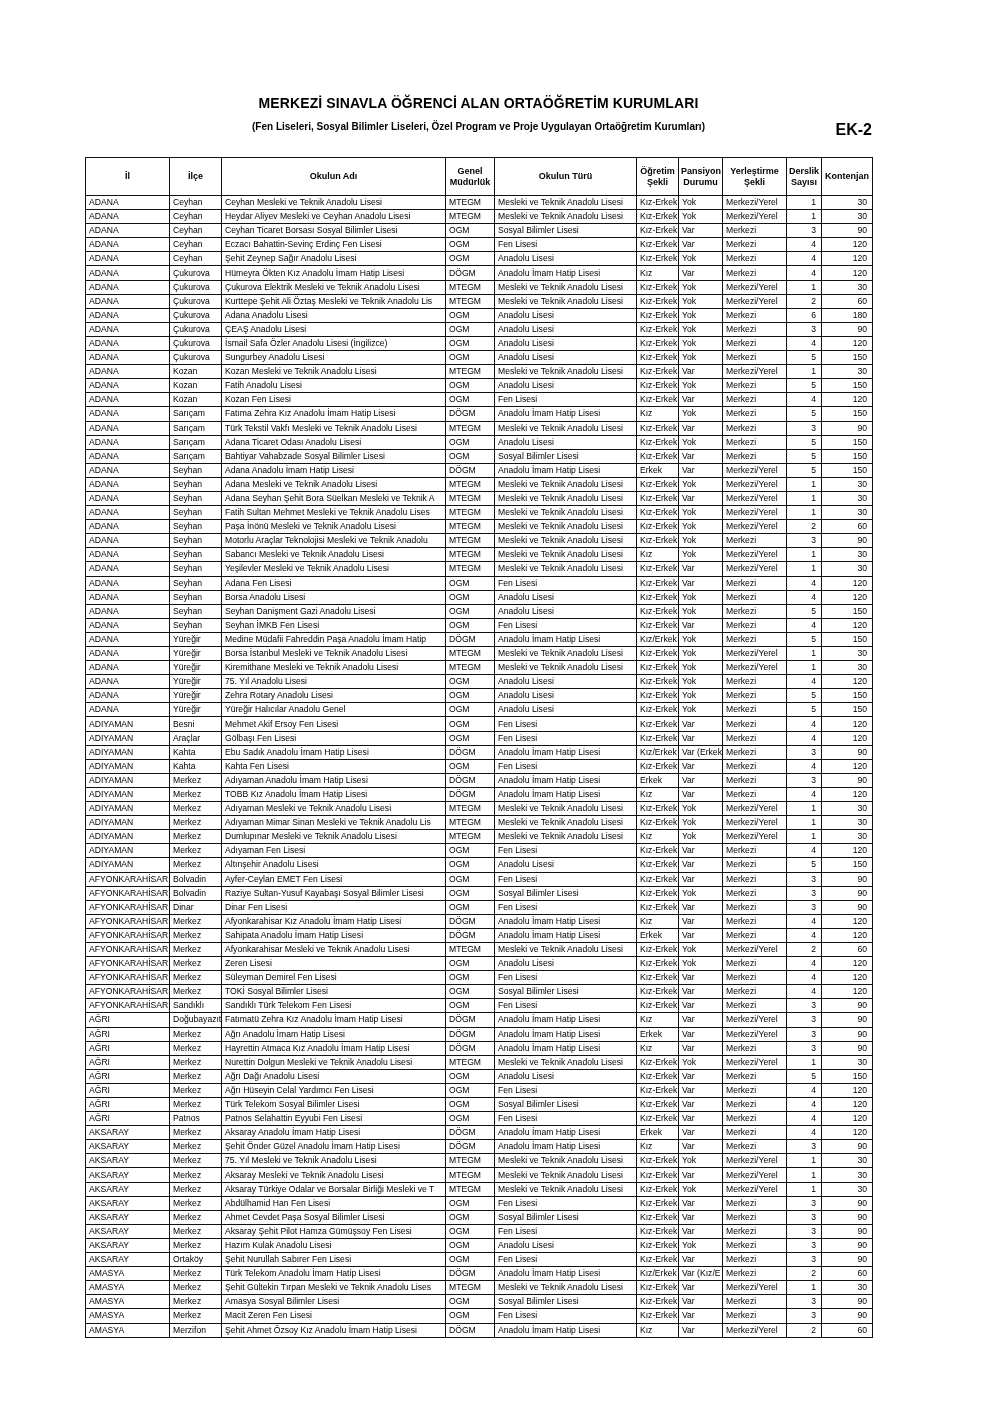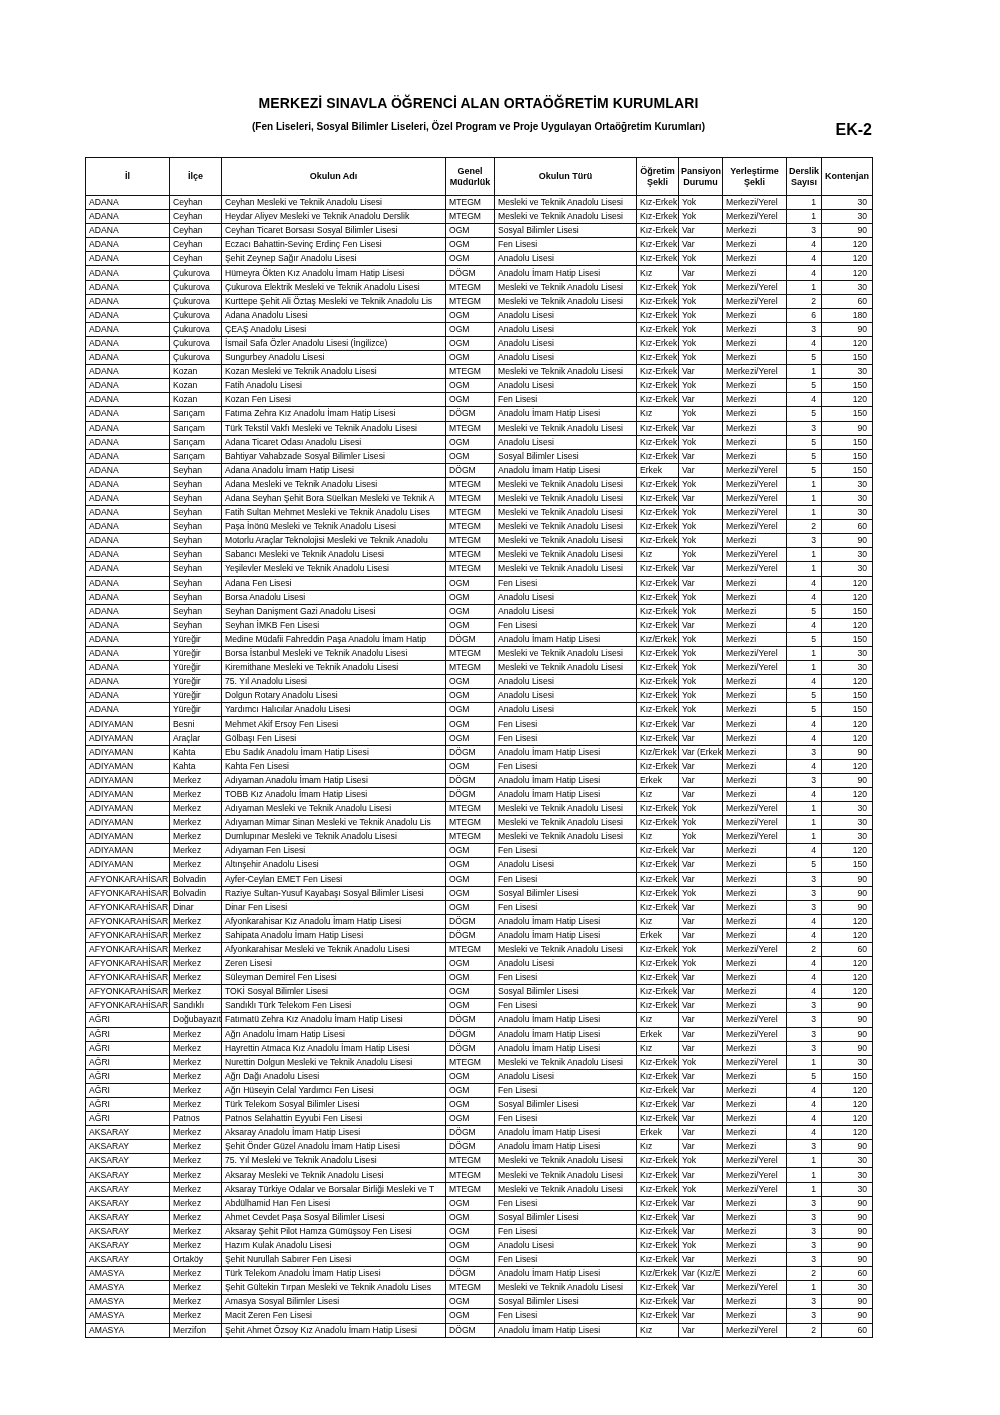--- a/index.html
+++ b/index.html
@@ -84,21 +84,21 @@
         <td>Mesleki ve Teknik Anadolu Lisesi</td>
         <td>Kız-Erkek</td>
         <td>Yok</td>
         <td>Merkezi/Yerel</td>
         <td class="num">1</td>
         <td class="num">30</td>
       </tr>
       <tr>
         <td>ADANA</td>
         <td>Ceyhan</td>
-        <td>Heydar Aliyev Mesleki ve Teknik Anadolu Derslik</td>
+        <td>Heydar Aliyev Mesleki ve Ceyhan Anadolu Lisesi</td>
         <td>MTEGM</td>
         <td>Mesleki ve Teknik Anadolu Lisesi</td>
         <td>Kız-Erkek</td>
         <td>Yok</td>
         <td>Merkezi/Yerel</td>
         <td class="num">1</td>
         <td class="num">30</td>
       </tr>
       <tr>
         <td>ADANA</td>
@@ -492,33 +492,33 @@
         <td>Anadolu Lisesi</td>
         <td>Kız-Erkek</td>
         <td>Yok</td>
         <td>Merkezi</td>
         <td class="num">4</td>
         <td class="num">120</td>
       </tr>
       <tr>
         <td>ADANA</td>
         <td>Yüreğir</td>
-        <td>Dolgun Rotary Anadolu Lisesi</td>
+        <td>Zehra Rotary Anadolu Lisesi</td>
         <td>OGM</td>
         <td>Anadolu Lisesi</td>
         <td>Kız-Erkek</td>
         <td>Yok</td>
         <td>Merkezi</td>
         <td class="num">5</td>
         <td class="num">150</td>
       </tr>
       <tr>
         <td>ADANA</td>
         <td>Yüreğir</td>
-        <td>Yardımcı Halıcılar Anadolu Lisesi</td>
+        <td>Yüreğir Halıcılar Anadolu Genel</td>
         <td>OGM</td>
         <td>Anadolu Lisesi</td>
         <td>Kız-Erkek</td>
         <td>Yok</td>
         <td>Merkezi</td>
         <td class="num">5</td>
         <td class="num">150</td>
       </tr>
       <tr>
         <td>ADIYAMAN</td>

